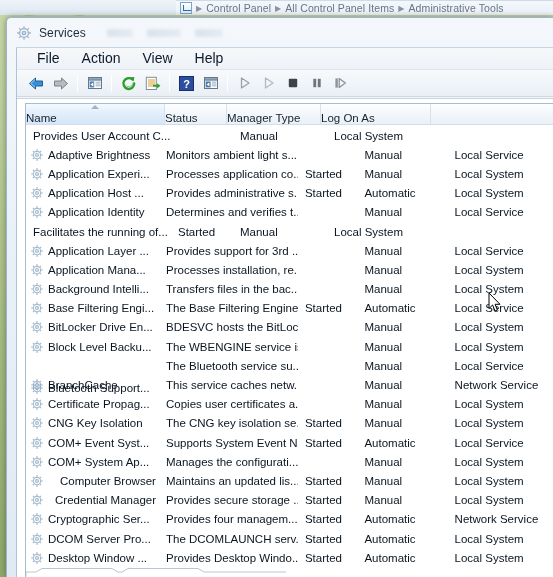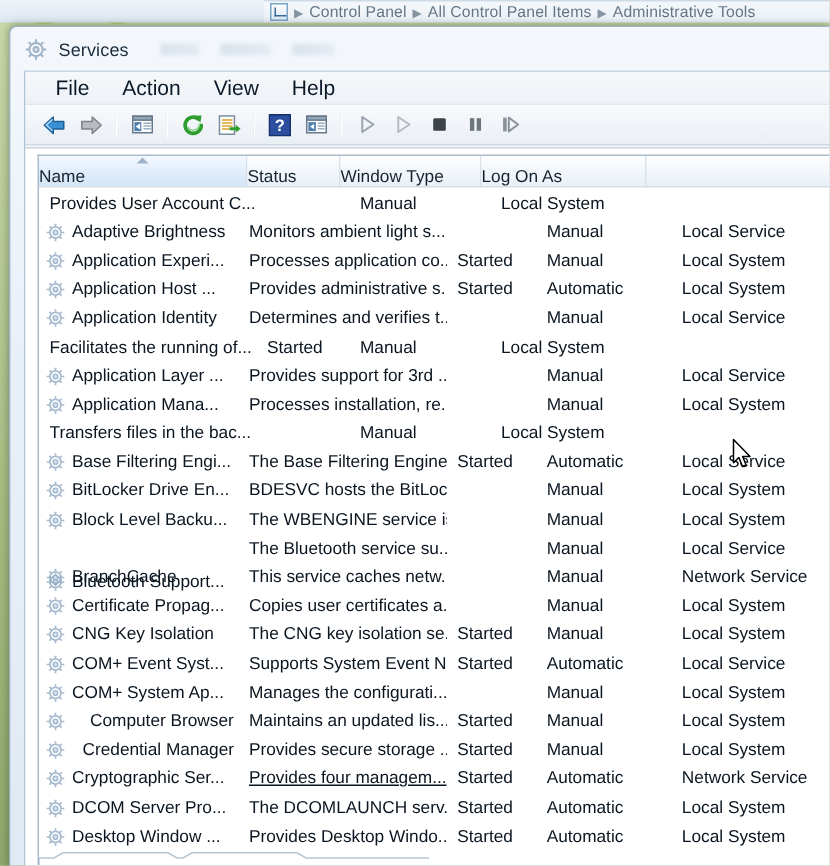--- a/index.html
+++ b/index.html
@@ -384,21 +384,21 @@
 
           <div class="hdr-row">
             <div class="hdr-cell sorted" style="width:139px">
               <span class="sort-arrow"></span>
               <span>Name</span>
             </div>
             <div class="hdr-cell" style="width:62px">
               <span>Status</span>
             </div>
             <div class="hdr-cell" style="width:94px">
-              <span>Window Type</span>
+              <span>Manager Type</span>
             </div>
             <div class="hdr-cell" style="width:110px">
               <span>Log On As</span>
             </div>
           </div>
 
           <div class="rows" id="rows-container">
               <div class="row">
                 <div class="cell" style="width: 145px;">Provides User Account C...</div>
                 <div class="cell" style="width: 62px;"></div>
@@ -513,20 +513,32 @@
                     </svg>
                   </span>
                   <span>Application Mana...</span>
                 </div>
                 <div class="cell" style="width: 145px;">Processes installation, re...</div>
                 <div class="cell" style="width: 62px;"></div>
                 <div class="cell" style="width: 94px;">Manual</div>
                 <div class="cell" style="width: 110px;">Local System</div>
               </div>
               <div class="row">
+                <div class="cell name" style="width: 139px;">
+                  <span style="display: flex; flex: 0 0 auto;">
+                    <svg class="svc-icon" viewBox="0 0 14 14">
+                      <g fill="none" stroke="#8fa9c2" stroke-width="1.15">
+                        <circle cx="7" cy="7" r="3.7"></circle>
+                        <circle cx="7" cy="7" r="1.5" fill="#d7e6f3"></circle>
+                        <path d="M7 1.1v1.8M7 11.1v1.8M1.1 7h1.8M11.1 7h1.8M2.9 2.9l1.25 1.25M9.85 9.85l1.25 1.25M11.1 2.9l-1.25 1.25M4.15 9.85l-1.25 1.25"></path>
+                      </g>
+                    </svg>
+                  </span>
+                  <span>Background Intelli...</span>
+                </div>
                 <div class="cell" style="width: 145px;">Transfers files in the bac...</div>
                 <div class="cell" style="width: 62px;"></div>
                 <div class="cell" style="width: 94px;">Manual</div>
                 <div class="cell" style="width: 110px;">Local System</div>
               </div>
               <div class="row">
                 <div class="cell name" style="width: 139px;">
                   <span style="display: flex; flex: 0 0 auto;">
                     <svg class="svc-icon" viewBox="0 0 14 14">
                       <g fill="none" stroke="#8fa9c2" stroke-width="1.15">
@@ -729,21 +741,21 @@
                     <svg class="svc-icon" viewBox="0 0 14 14">
                       <g fill="none" stroke="#8fa9c2" stroke-width="1.15">
                         <circle cx="7" cy="7" r="3.7"></circle>
                         <circle cx="7" cy="7" r="1.5" fill="#d7e6f3"></circle>
                         <path d="M7 1.1v1.8M7 11.1v1.8M1.1 7h1.8M11.1 7h1.8M2.9 2.9l1.25 1.25M9.85 9.85l1.25 1.25M11.1 2.9l-1.25 1.25M4.15 9.85l-1.25 1.25"></path>
                       </g>
                     </svg>
                   </span>
                   <span>Cryptographic Ser...</span>
                 </div>
-                <div class="cell" style="width: 145px; text-decoration: underline;">Provides four managem...</div>
+                <div class="cell" style="width: 145px;">Provides four managem...</div>
                 <div class="cell" style="width: 62px;">Started</div>
                 <div class="cell" style="width: 94px;">Automatic</div>
                 <div class="cell" style="width: 110px;">Network Service</div>
               </div>
               <div class="row">
                 <div class="cell name" style="width: 139px;">
                   <span style="display: flex; flex: 0 0 auto;">
                     <svg class="svc-icon" viewBox="0 0 14 14">
                       <g fill="none" stroke="#8fa9c2" stroke-width="1.15">
                         <circle cx="7" cy="7" r="3.7"></circle>

